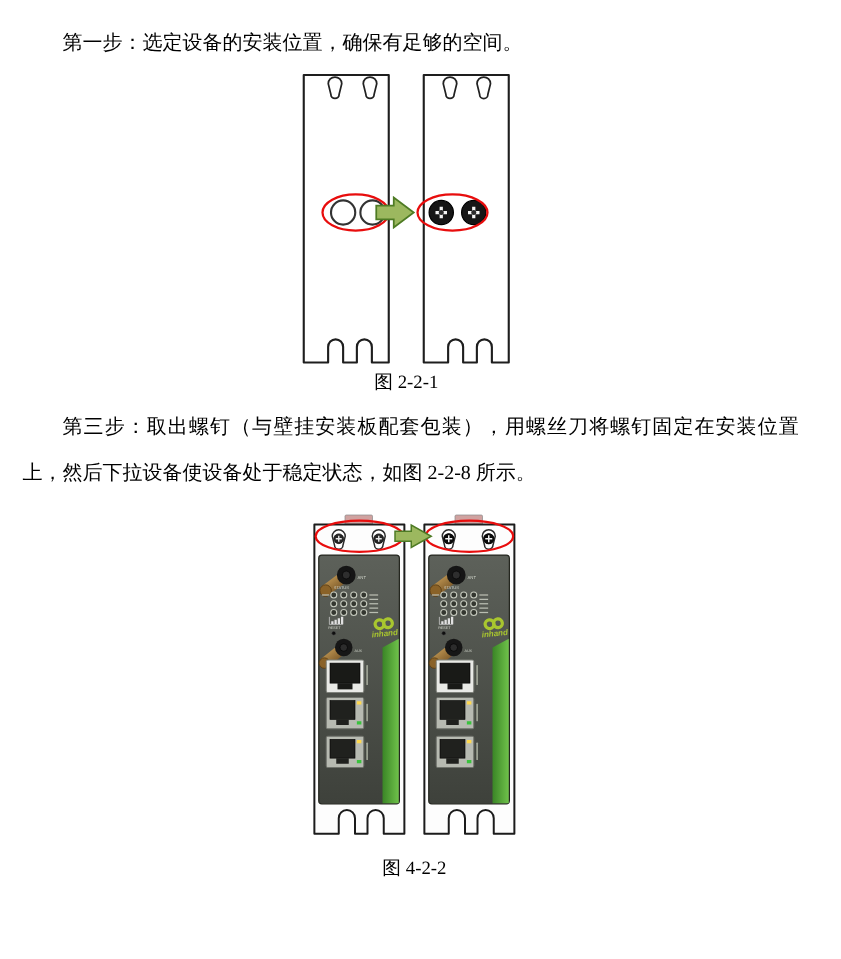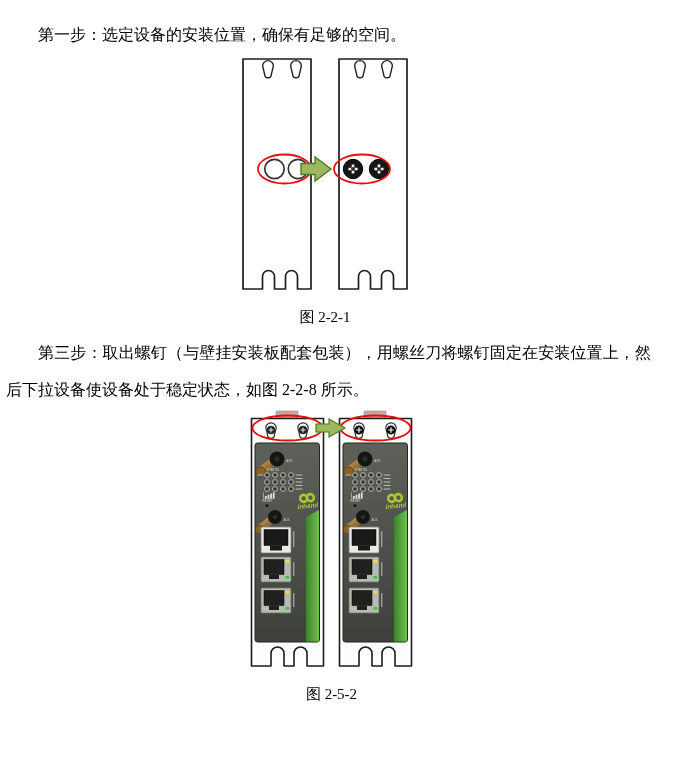--- a/index.html
+++ b/index.html
@@ -8,32 +8,32 @@
     font-family:"Liberation Serif","DejaVu Serif",serif;
     color:#000;
   }
   .page { padding:8px 22px 0 6px; }
   .heading {
     font-size:15px; font-weight:bold; line-height:20px;
     margin:0 0 0 2px;
   }
   .step {
     font-size:16px; line-height:22px; text-indent:32px;
-    text-align:justify; margin:0;
+    text-align:justify; margin:12px;
   }
   #step-1 { margin-top:16px; }
   #step-2 { margin-top:14px; }
   #step-3 { margin-top:8px; line-height:37px; }
   figure { margin:0; padding:0; }
   #figure-1 { margin:11px 0 0 235px; width:168px; }
   #figure-2 { margin:0 0 0 244px; width:163px; }
   figcaption {
     font-size:15px; line-height:18px; text-align:center; color:#000;
   }
-  #figure-1 figcaption { margin-top:15px; }
+  #figure-1 figcaption { margin-top:3px; }
   #figure-2 figcaption { margin-top:15px; }
   svg { display:block; }
   text { font-family:"Liberation Sans","DejaVu Sans",sans-serif; }
 </style>
 </head>
 <body>
 
 <div class="page">
 
 
@@ -205,16 +205,16 @@
 
       <g transform="translate(88,9)">
         <circle cx="21" cy="13" r="4.4" fill="#0a0a0a"></circle>
         <path d="M18.2,13 H23.8 M21,10.2 V15.8" stroke="#f2f2f2" stroke-width="1.2"></path>
         <circle cx="53" cy="13" r="4.4" fill="#0a0a0a"></circle>
         <path d="M50.2,13 H55.8 M53,10.2 V15.8" stroke="#f2f2f2" stroke-width="1.2"></path>
       </g>
 
       <polygon points="66,16 79,16 79,11 95,20 79,29 79,24 66,24" stroke="#4e7b24" stroke-width="1.2" fill="#9cb85f"></polygon>
     </svg>
-    <figcaption>图 2-5-2</figcaption>
+    <figcaption>图 4-2-2</figcaption>
   </figure>
 
 </div>
 
 </body></html>

